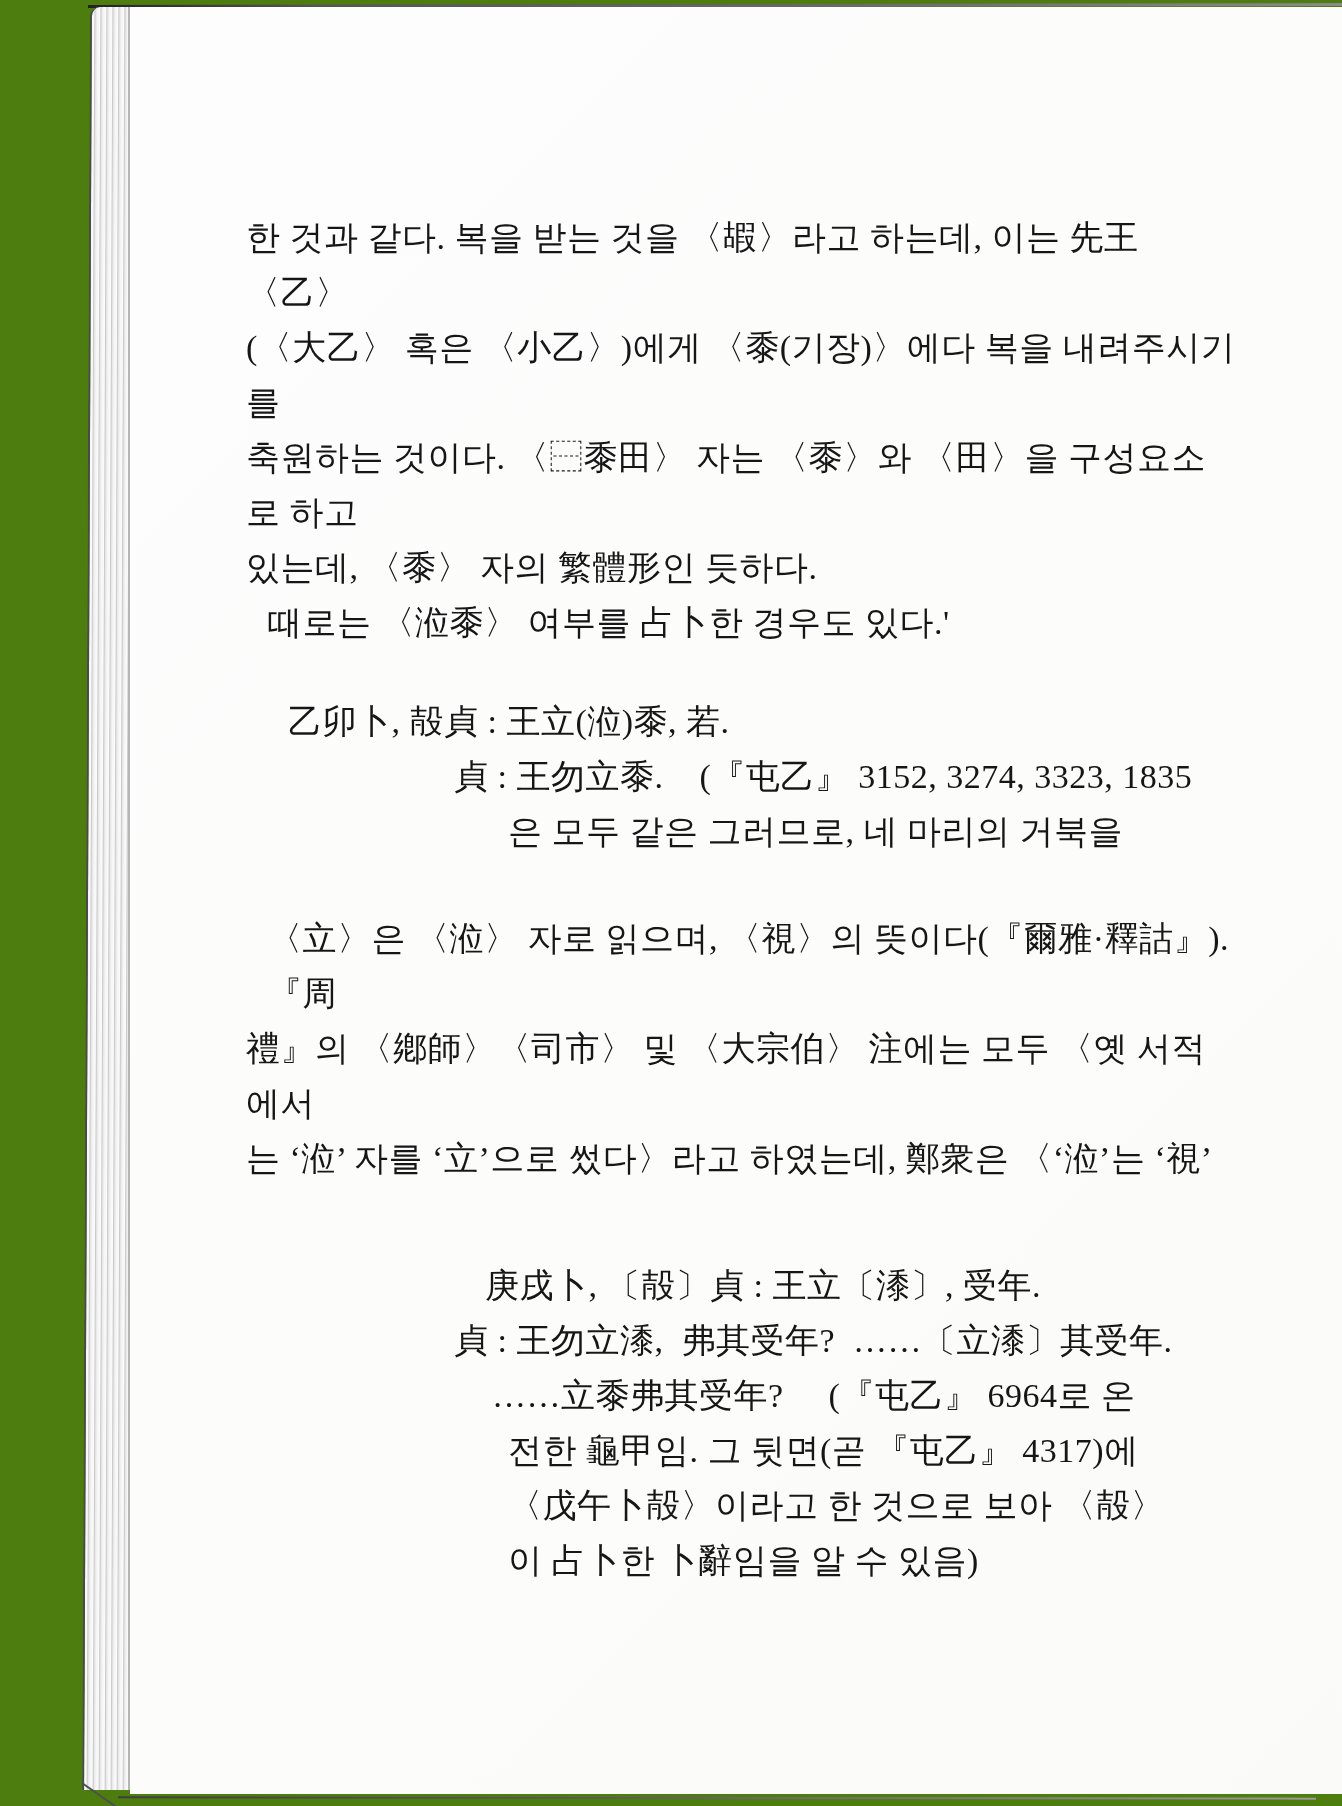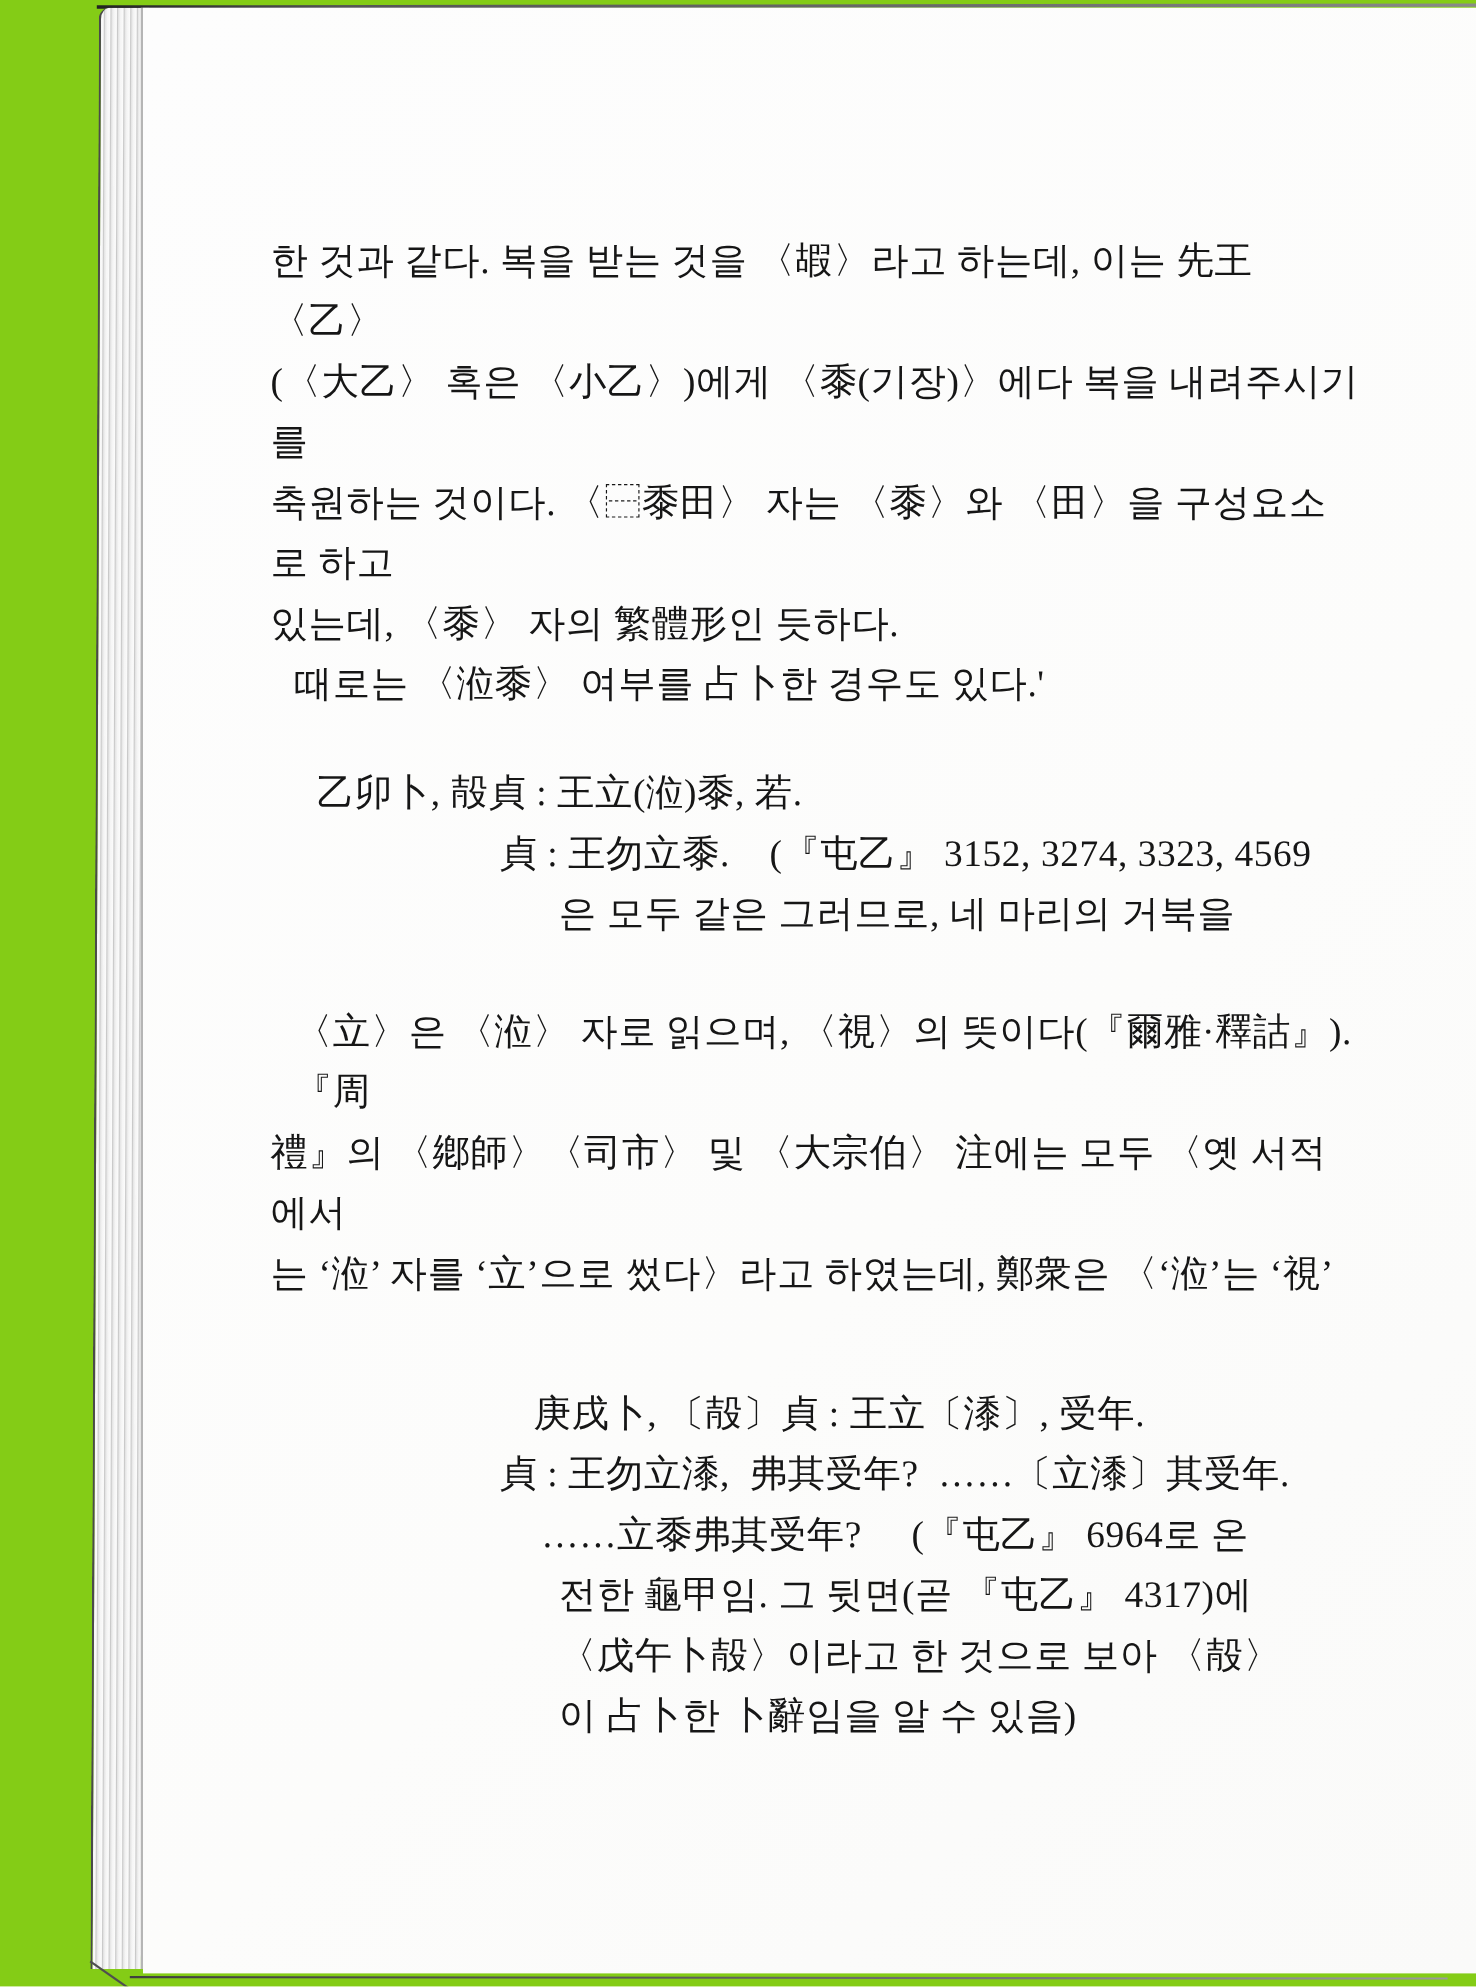--- a/index.html
+++ b/index.html
@@ -1,19 +1,19 @@
 <!DOCTYPE html>
 <html><head>
 <meta charset="utf-8">
 <style>
   html,body{margin:0;padding:0;background:#ffffff;}
   .screen{
     position:relative;
     width:1342px;height:1806px;
-    background:#84cc16;
+    background:#4d7c0f;
     overflow:hidden;
     font-family:"Liberation Serif","DejaVu Serif",serif;
   }
   
   .cover-line-top{
     position:absolute;left:88px;right:0;top:4px;height:3px;
     background:linear-gradient(90deg,#222 0%,#555 18%,#6a6a6a 60%,#8a8a8a 100%);
     transform:rotate(-0.08deg);
   }
   .pages-stack{
@@ -78,21 +78,21 @@
   <div class="page">
     <div class="content">
 
       <div class="l">한 것과 같다. 복을 받는 것을 〈嘏〉라고 하는데, 이는 先王 〈乙〉</div>
       <div class="l">(〈大乙〉 혹은 〈小乙〉)에게 〈黍(기장)〉에다 복을 내려주시기를</div>
       <div class="l">축원하는 것이다. 〈⿱黍田〉 자는 〈黍〉와 〈田〉을 구성요소로 하고</div>
       <div class="l">있는데, 〈黍〉 자의 繁體形인 듯하다.</div>
       <div class="l ind1">때로는 〈涖黍〉 여부를 占卜한 경우도 있다.'</div>
 
       <div class="l ind2 gap-block">乙卯卜, 㱿貞 : 王立(涖)黍, 若.</div>
-      <div class="l ind3">貞 : 王勿立黍.    (『屯乙』 3152, 3274, 3323, 4569</div>
+      <div class="l ind3">貞 : 王勿立黍.    (『屯乙』 3152, 3274, 3323, 1835</div>
       <div class="l ind4">은 모두 같은 그러므로, 네 마리의 거북을</div>
 
       <div class="l ind1 gap-para">〈立〉은 〈涖〉 자로 읽으며, 〈視〉의 뜻이다(『爾雅·釋詁』). 『周</div>
       <div class="l">禮』의 〈鄕師〉〈司市〉 및 〈大宗伯〉 注에는 모두 〈옛 서적에서</div>
       <div class="l">는 ‘涖’ 자를 ‘立’으로 썼다〉라고 하였는데, 鄭衆은 〈‘涖’는 ‘視’</div>
 
       <div class="l ind2 gap-block2">庚戌卜, 〔㱿〕貞 : 王立〔潻〕, 受年.</div>
       <div class="l ind3">貞 : 王勿立潻,  弗其受年?  ……〔立潻〕其受年.</div>
       <div class="l ind5">……立黍弗其受年?     (『屯乙』 6964로 온</div>
       <div class="l ind4">전한 龜甲임. 그 뒷면(곧 『屯乙』 4317)에</div>

